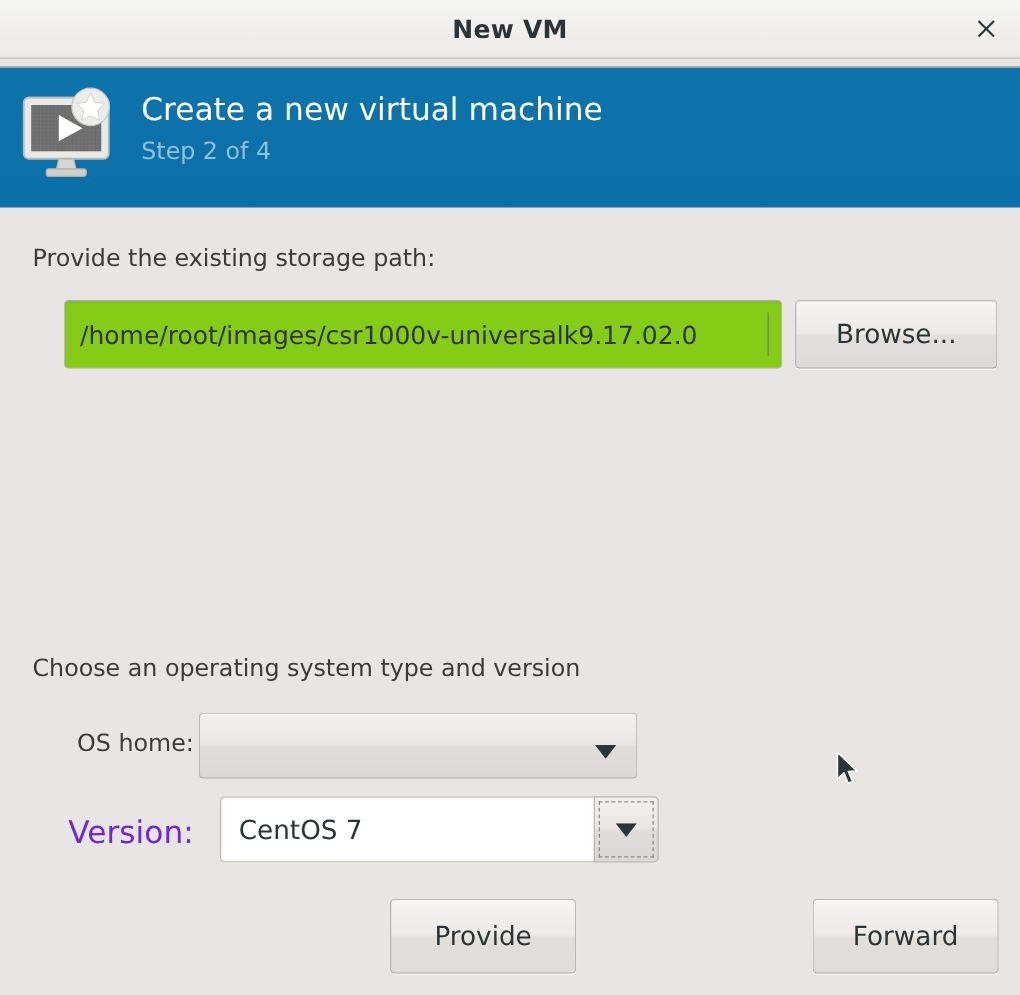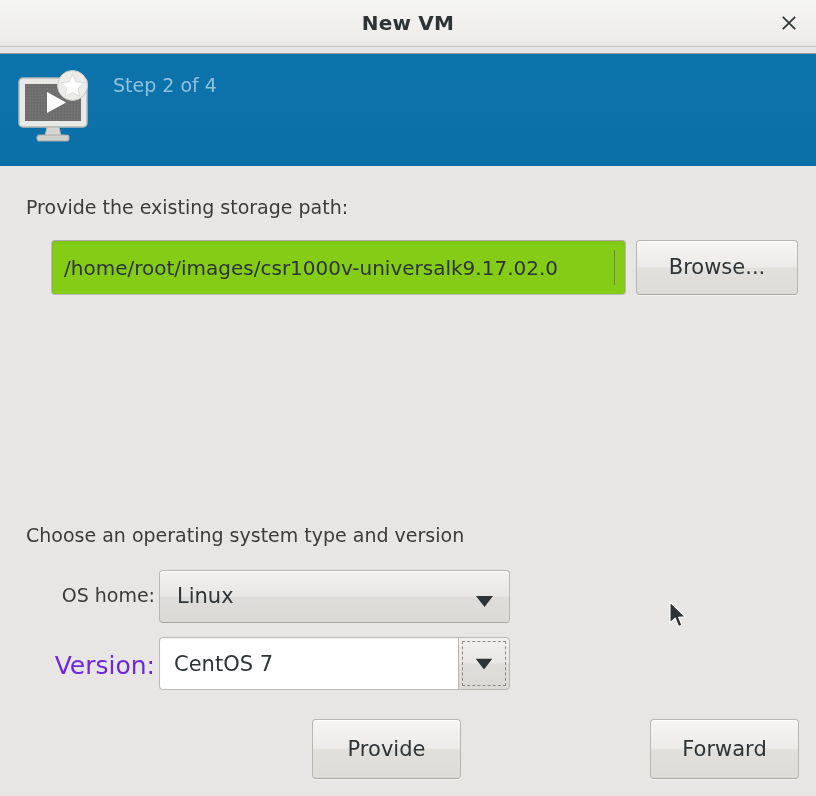--- a/index.html
+++ b/index.html
@@ -213,21 +213,21 @@
     position: absolute;
     left: 47px;
     top: 484px;
     width: 108px;
     text-align: right;
     font-size: 25px;
     color: #6d28d9;
   }
   #version-combo {
     position: absolute;
-    left: 159px;
+    left: 176px;
     top: 470px;
     width: 351px;
     height: 53px;
   }
   #version-entry {
     position: absolute;
     left: 0;
     top: 0;
     width: 300px;
     height: 53px;
@@ -316,38 +316,38 @@
         <defs>
           <pattern id="speck" width="3" height="3" patternUnits="userSpaceOnUse">
             <rect width="3" height="3" fill="#6f6f6f"></rect>
             <rect x="0" y="0" width="1" height="1" fill="#8a8a8a"></rect>
             <rect x="2" y="1" width="1" height="1" fill="#5c5c5c"></rect>
           </pattern>
         </defs>
       </svg>
     </div>
     <div id="banner-texts">
+      <div id="banner-title">Create a new virtual machine</div>
       <div id="banner-subtitle">Step 2 of 4</div>
     </div>
   </div>
 
   <div id="content">
 
     <div id="storage-label" class="section-label">Provide the existing storage path:</div>
 
     <input id="storage-path-input" type="text" value="/home/root/images/csr1000v-universalk9.17.02.0" style="">
     <div id="path-caret"></div>
 
     <div id="browse-button" class="gtk-button">Browse...</div>
 
     <div id="os-section-label" class="section-label">Choose an operating system type and version</div>
 
     <div id="os-type-label">OS home:</div>
     <div id="os-type-combo">
-      <span id="os-type-value">Linux</span>
       <span id="os-type-arrow">
         <svg width="17" height="11" viewBox="0 0 17 11">
             <path d="M0 0 L17 0 L8.5 11 Z" fill="#2e3436"></path>
           </svg>
       </span>
     </div>
 
     <div id="version-label">Version:</div>
     <div id="version-combo">
       <input id="version-entry" type="text" value="CentOS 7" style="">

